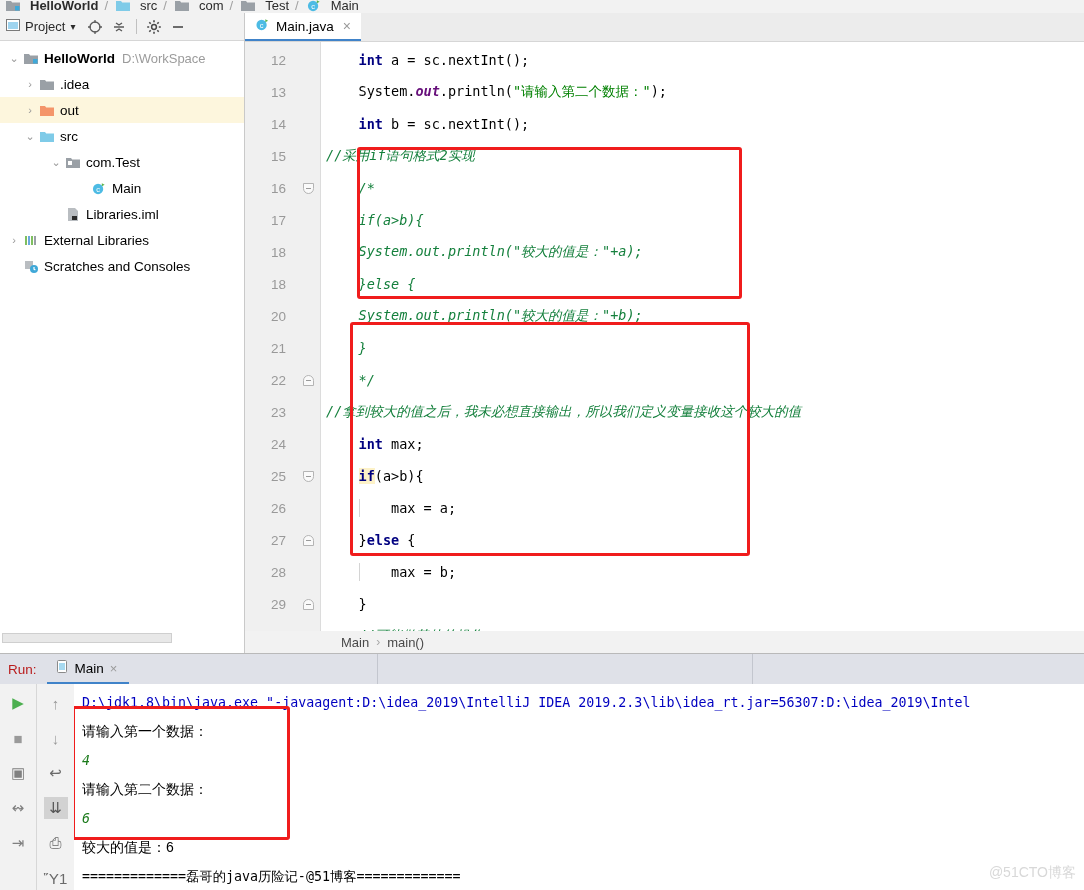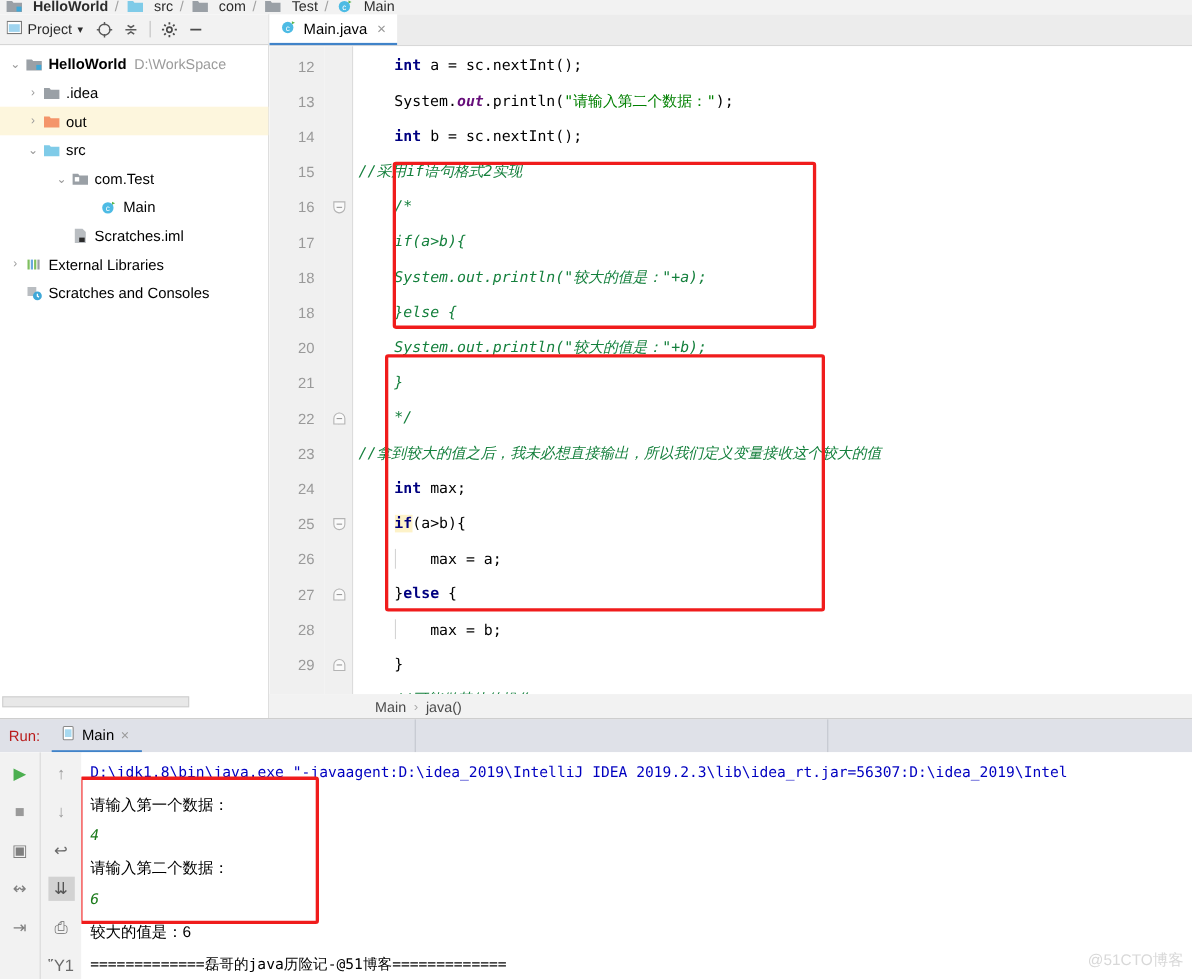--- a/index.html
+++ b/index.html
@@ -345,21 +345,21 @@
           <span class="tree-label">Main</span>
         </div>
         <div class="tree-row ind3">
           <span class="arrow"></span>
           <span class="ico">
             <svg width="16" height="15" viewBox="0 0 16 15">
               <path d="M3 1h7l3 3v10H3z" fill="#b9bdc1"></path>
               <rect x="7" y="9" width="5" height="4" fill="#2b2b2b"></rect>
             </svg>
           </span>
-          <span class="tree-label">Scratches.iml</span>
+          <span class="tree-label">Libraries.iml</span>
         </div>
         <div class="tree-row ind1">
           <span class="arrow">›</span>
           <span class="ico">
             <svg width="16" height="15" viewBox="0 0 16 15">
               <rect x="2" y="3" width="2" height="9" fill="#7fbf5f"></rect>
               <rect x="5" y="3" width="2" height="9" fill="#6aa8df"></rect>
               <rect x="8" y="3" width="2" height="9" fill="#7fbf5f"></rect>
               <rect x="11" y="3" width="2" height="9" fill="#9aa0a6"></rect>
             </svg>
@@ -515,21 +515,21 @@
           </div>
         </div>
 
       <div class="redbox" style="left:112px; top:105px; width:385px; height:152px;"></div>
       <div class="redbox" style="left:105px; top:280px; width:400px; height:234px;"></div>
     </div>
 
     <div class="crumb-bar">
       <span>Main</span>
       <span class="crumb-sep">›</span>
-      <span>java()</span>
+      <span>main()</span>
     </div>
   </div>
 
   <div class="run-panel">
     <div class="run-header">
       <span class="run-label">Run:</span>
       <div class="run-tab">
         <span>
           <svg width="14" height="15" viewBox="0 0 14 15">
               <rect x="2.5" y="1.5" width="9" height="12" rx="1" fill="#fff" stroke="#8a8a8a"></rect>

